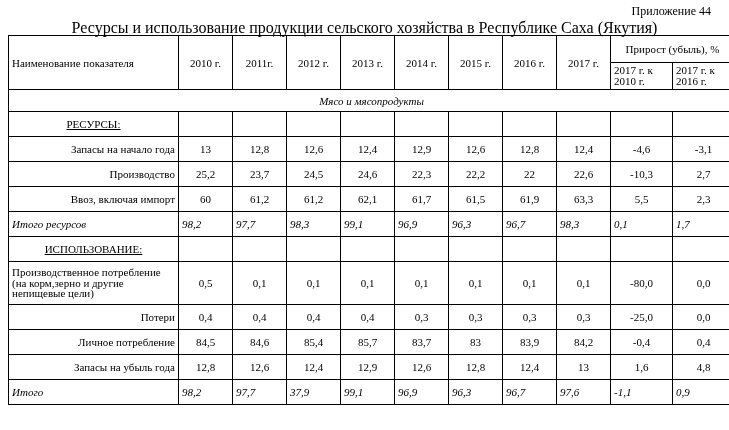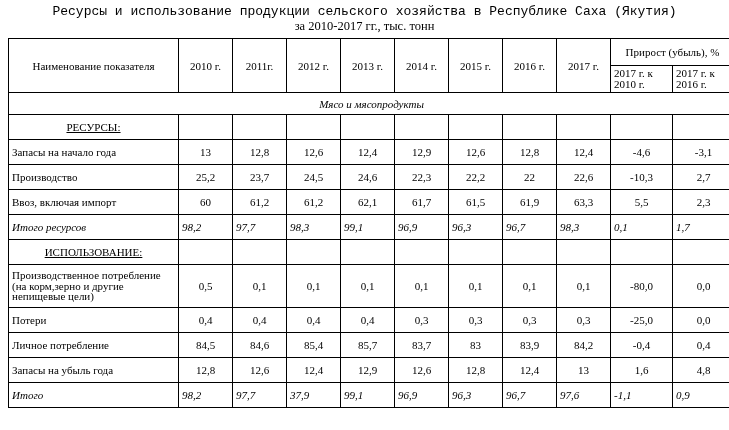--- a/index.html
+++ b/index.html
@@ -22,25 +22,24 @@
     padding: 4px 8px 0 8px;
   }
   .appendix {
     text-align: right;
     font-size: 12px;
     padding-right: 10px;
     margin-bottom: 1px;
   }
   .title {
     text-align: center;
-    font-size: 13px;
+    font-size: 16px;
     line-height: 15px;
     margin: 0 auto;
     width: 96%;
-    font-family: Liberation Mono, monospace;
   }
   .subtitle {
     text-align: center;
     font-size: 12.5px;
     line-height: 15px;
     margin-bottom: 4px;
   }
   table.grid {
     border-collapse: collapse;
     width: 713px;
@@ -54,38 +53,38 @@
     padding: 2px 3px;
     vertical-align: middle;
   }
   th.head {
     text-align: center;
     font-weight: bold;
     font-size: 11.5px;
     height: 22px;
   }
   th.head-name {
-    text-align: center;
+    text-align: left;
     font-weight: bold;
     font-size: 11.5px;
   }
   th.head-sub {
     text-align: left;
     font-weight: bold;
     font-size: 9.5px;
     line-height: 11px;
   }
   td.section {
     text-align: center;
     font-style: italic;
     font-size: 11.5px;
     height: 17px;
   }
   td.label {
-    text-align: left;
+    text-align: right;
     padding-left: 10px;
     height: 20px;
   }
   td.label-head {
     text-align: center;
     padding-left: 18px;
     height: 20px;
     text-decoration: underline;
   }
   td.label-ital {
@@ -113,22 +112,22 @@
   }
   .col-name { width: 170px; }
   .col-year { width: 54px; }
   .col-gr   { width: 62px; }
 </style>
 </head>
 <body>
 
 <div class="page">
 
+  <div class="appendix">Приложение 44</div>
   <div class="title">Ресурсы и использование продукции  сельского хозяйства в Республике Саха (Якутия)</div>
-  <div class="subtitle">за 2010-2017 гг., тыс. тонн</div>
 
   <table class="grid">
     <colgroup>
       <col class="col-name">
       <col class="col-year">
         <col class="col-year">
         <col class="col-year">
         <col class="col-year">
       <col class="col-year">
         <col class="col-year">

